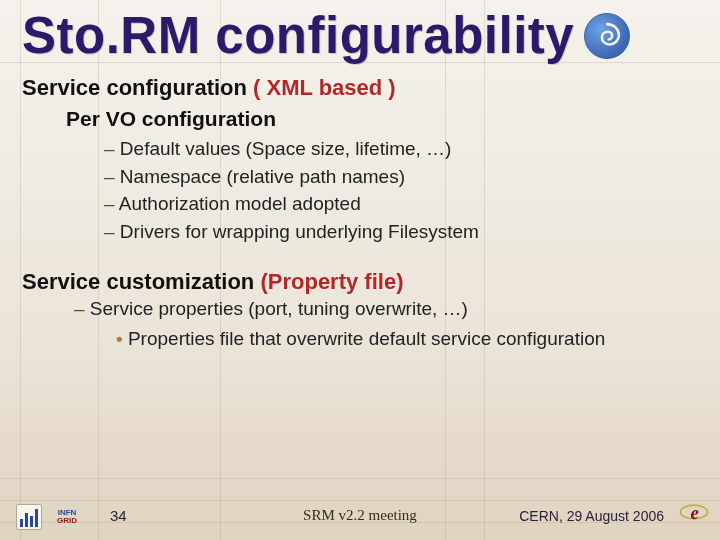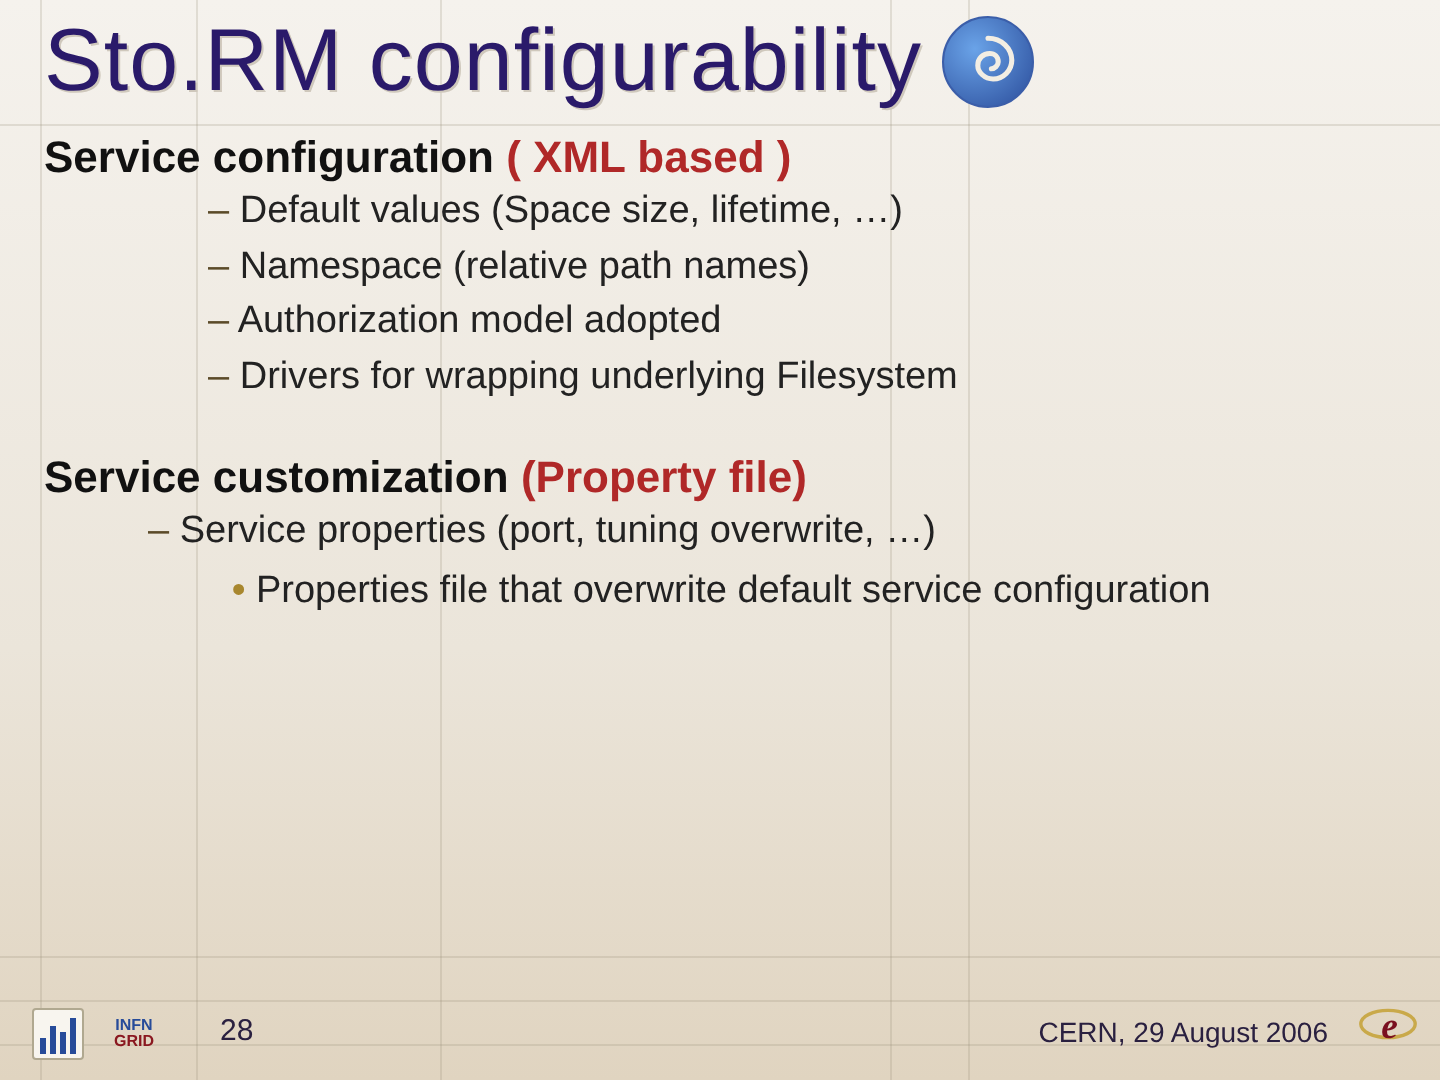--- a/index.html
+++ b/index.html
@@ -19,22 +19,22 @@
   .grid .h, .grid .v {
     position: absolute;
     background: rgba(150,140,120,0.22);
   }
   .grid .h { height: 1px; width: 100%; }
   .grid .v { width: 1px; height: 100%; }
   .content { position: relative; padding: 6px 18px 0 22px; }
   .title-row { display: flex; align-items: center; gap: 10px; }
   .title {
     font-family: "Trebuchet MS", Tahoma, sans-serif;
-    font-size: 44px;
-    font-weight: 400;
+    font-size: 51px;
+    font-weight: 700;
     color: #2a1a6a;
     letter-spacing: 0.5px;
     text-shadow: 1px 1px 0 #cfc8bc;
   }
   .logo {
     width: 46px; height: 46px; border-radius: 50%;
     background: radial-gradient(circle at 35% 35%, #6aa3e8, #2a4c9a);
     display: flex; align-items: center; justify-content: center;
     color: #f4efe8; font-size: 32px; font-weight: bold;
     border: 1px solid #3b5ea9;
@@ -129,20 +129,21 @@
       <svg viewBox="0 0 40 40">
           <path d="M20 6c8 0 14 6 14 13 0 6-5 11-11 11-5 0-9-4-9-8 0-4 3-7 7-7 3 0 5 2 5 5 0 2-2 4-4 4" fill="none" stroke="#f3eee3" stroke-width="3" stroke-linecap="round"></path>
         </svg>
     </div>
   </div>
 
   <div class="h2">
     <span>Service configuration</span>
     <span class="paren">( XML based )</span>
   </div>
+  <div class="h3">Per VO configuration</div>
   <ul class="dash">
     <li>Default values (Space size, lifetime, …)</li>
     <li>Namespace (relative path names)</li>
     <li>Authorization model adopted</li>
     <li>Drivers for wrapping underlying Filesystem</li>
   </ul>
 
   <div class="h2" style="margin-top:24px">
     <span>Service customization</span>
     <span class="paren">(Property file)</span>
@@ -161,21 +162,22 @@
       <span style="height:40%"></span>
         <span style="height:70%"></span>
         <span style="height:55%"></span>
         <span style="height:90%"></span>
     </div>
     <div class="txt">
       <div>INFN</div>
       <div style="color:#8a1820">GRID</div>
     </div>
   </div>
-  <div class="pg">28</div>
+  <div class="pg">34</div>
+  <div class="mid">SRM v2.2 meeting</div>
   <div class="right">CERN, 29 August 2006</div>
   <div class="elogo">
     <svg viewBox="0 0 40 40">
       <ellipse cx="20" cy="20" rx="16" ry="8" fill="none" stroke="#c9a94a" stroke-width="2"></ellipse>
       <text x="16" y="28" font-family="Georgia,serif" font-style="italic" font-size="22" fill="#7a1020" font-weight="bold">e</text>
     </svg>
   </div>
 </div>
 
 </body></html>

